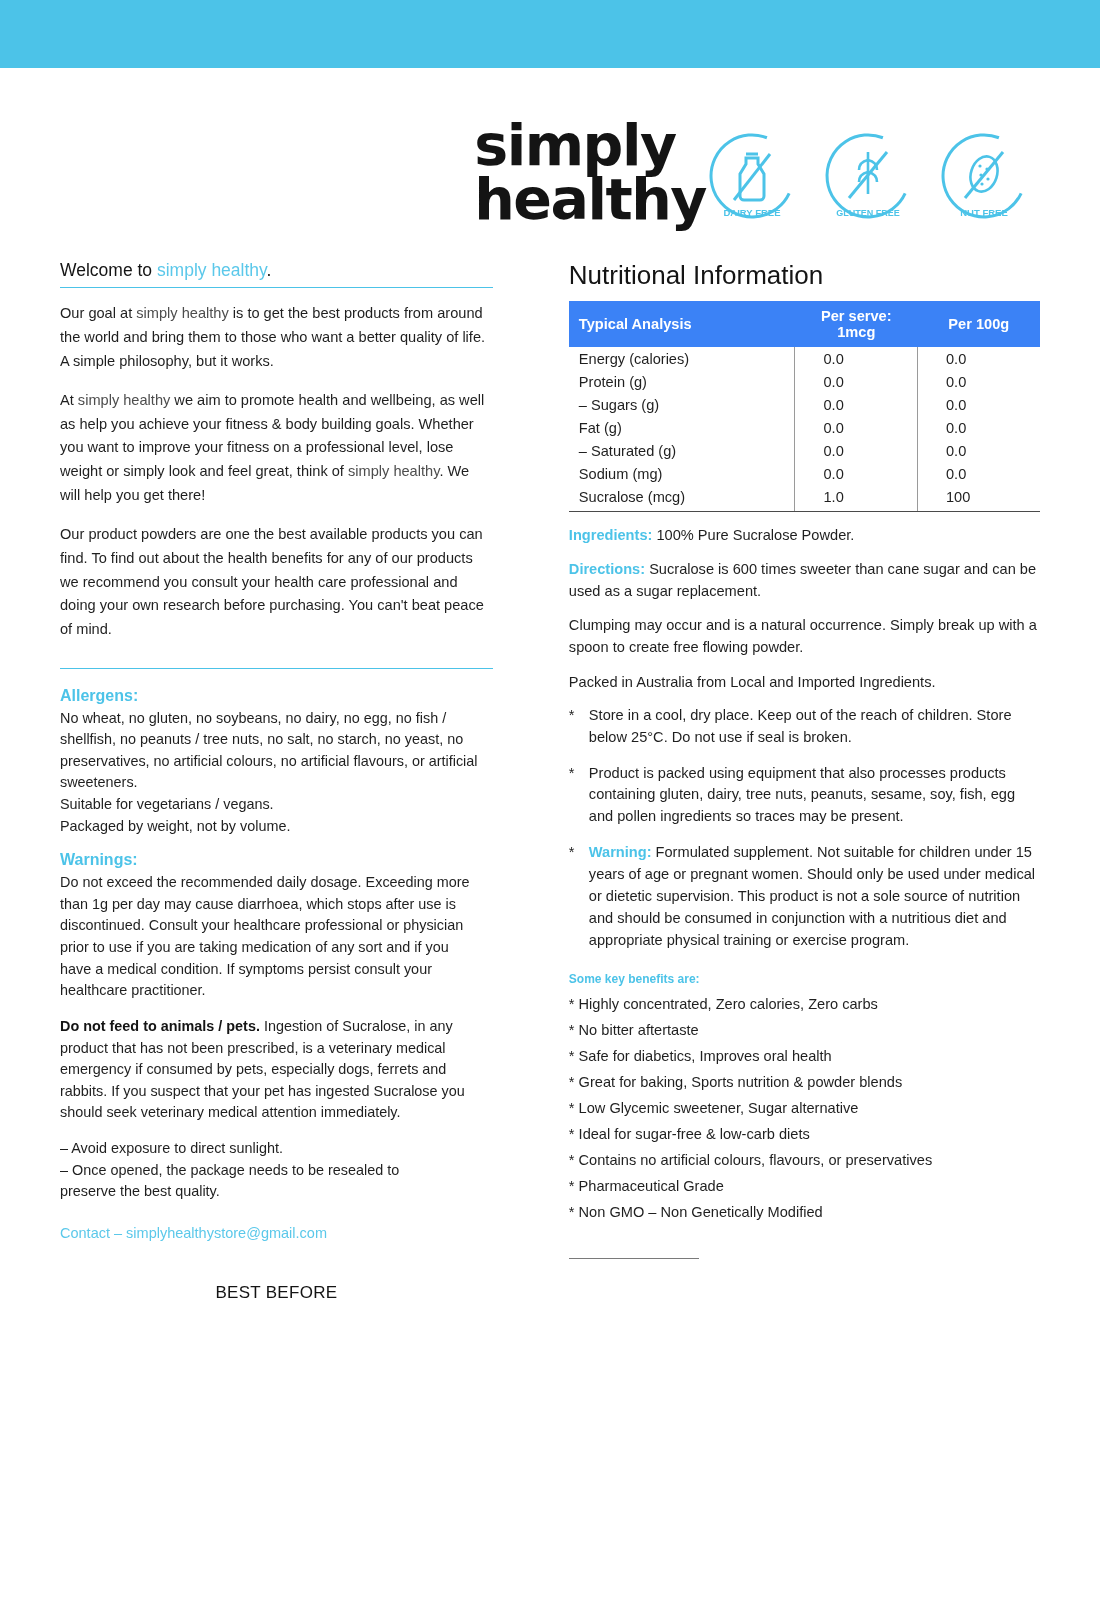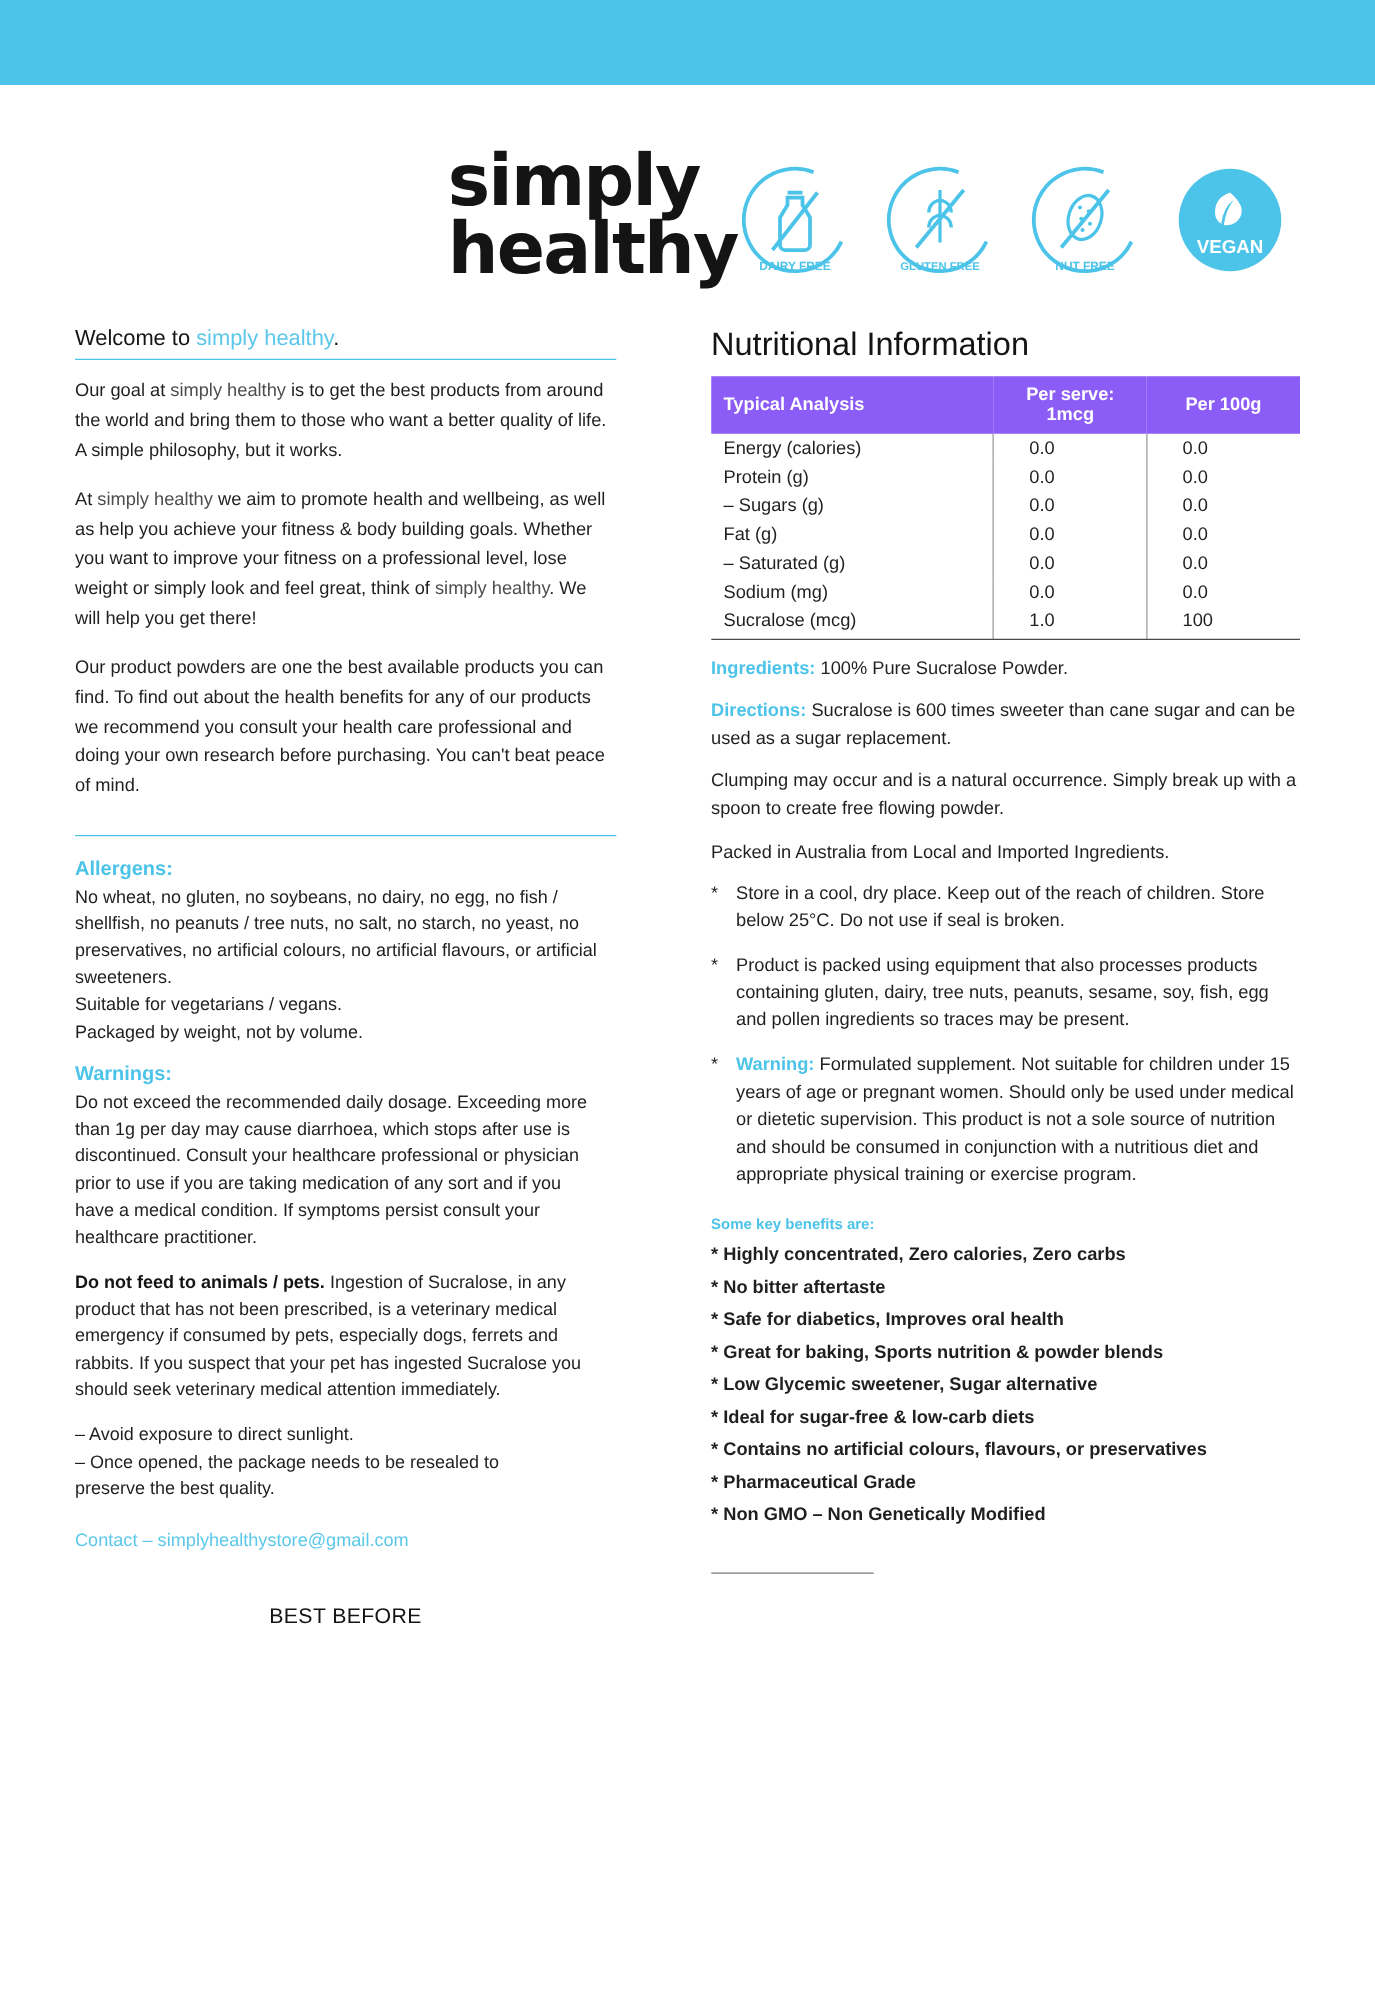--- a/index.html
+++ b/index.html
@@ -69,39 +69,39 @@
 
   
   h2.nutri {
     font-size:26px; font-weight:normal; color:#141414;
     margin:0 0 10px 0;
   }
   table.nutri-table {
     width:100%; border-collapse:collapse; font-size:14.6px;
   }
   table.nutri-table thead th {
-    background:#8b5cf6; color:#ffffff; font-weight:bold;
+    background:#3b82f6; color:#ffffff; font-weight:bold;
     font-size:14.6px; padding:7px 10px; text-align:left;
   }
   table.nutri-table thead th.c2, table.nutri-table thead th.c3 { text-align:center; }
   table.nutri-table tbody td {
     padding:3.5px 10px; color:#1f1f1f;
   }
   table.nutri-table tbody td.c1 { border-right:1.4px solid #9a9a9a; width:48%; }
   table.nutri-table tbody td.c2 { border-right:1.4px solid #9a9a9a; width:26%; padding-left:28px; }
   table.nutri-table tbody td.c3 { width:26%; padding-left:28px; }
   table.nutri-table tbody tr:last-child td { padding-bottom:6px; }
   .table-underline { border-top:1.8px solid #4a4a4a; margin:0 0 12px 0; }
 
   .lbl { color:#4cc3e8; font-weight:bold; }
   p.rp { font-size:14.6px; line-height:1.52; color:#1f1f1f; margin:0 0 12px 0; }
   .star-row { display:flex; gap:10px; font-size:14.6px; line-height:1.5; margin:0 0 14px 0; color:#1f1f1f; }
   .star-row .st { width:10px; flex:none; }
   h3.benefits { font-size:12px; color:#4cc3e8; font-weight:bold; margin:20px 0 10px 0; }
-  ul.benefits { list-style:none; margin:0; padding:0;font-weight:bold; }
+  ul.benefits { list-style:none; margin:0; padding:0; }
   ul.benefits li { font-size:14.6px; color:#1f1f1f; margin-bottom:10px; }
   .bottom-rule { width:130px; border-top:1.6px solid #7a7a7a; margin-top:38px; }
 </style>
 </head>
 <body>
 
 <div class="top-bar"></div>
 
 <div class="page">
 
@@ -149,29 +149,20 @@
               <circle cx="49" cy="39" r="1.6"></circle>
             <circle cx="43" cy="45" r="1.6"></circle>
               <circle cx="50" cy="49" r="1.6"></circle>
             <circle cx="44" cy="54" r="1.6"></circle>
           </g>
           <line x1="27" y1="68" x2="65" y2="22" stroke="#4cc3e8" stroke-width="3"></line>
           <text x="46" y="86" font-size="9.5" font-weight="bold" fill="#4cc3e8" text-anchor="middle" font-family="Liberation Sans, sans-serif">NUT FREE</text>
         </svg>
       </div>
 
-      <div class="badge">
-        <svg width="92" height="92" viewBox="0 0 92 92">
-          <circle cx="46" cy="46" r="41" fill="#4cc3e8"></circle>
-          <g fill="#ffffff">
-            <path d="M46 24 q-12 4 -12 16 q0 6 5 9 q2 -14 10 -19 q-6 7 -8 20 q9 1 13 -6 q5 -9 -8 -20 z"></path>
-          </g>
-          <text x="46" y="72" font-size="15" font-weight="bold" fill="#ffffff" text-anchor="middle" font-family="Liberation Sans, sans-serif">VEGAN</text>
-        </svg>
-      </div>
 
     </div>
   </div>
 
   <div class="cols">
 
     <div class="col-left">
 
       <div class="welcome-line">
         <span>Welcome to </span><span class="brand">simply healthy</span><span>.</span>

